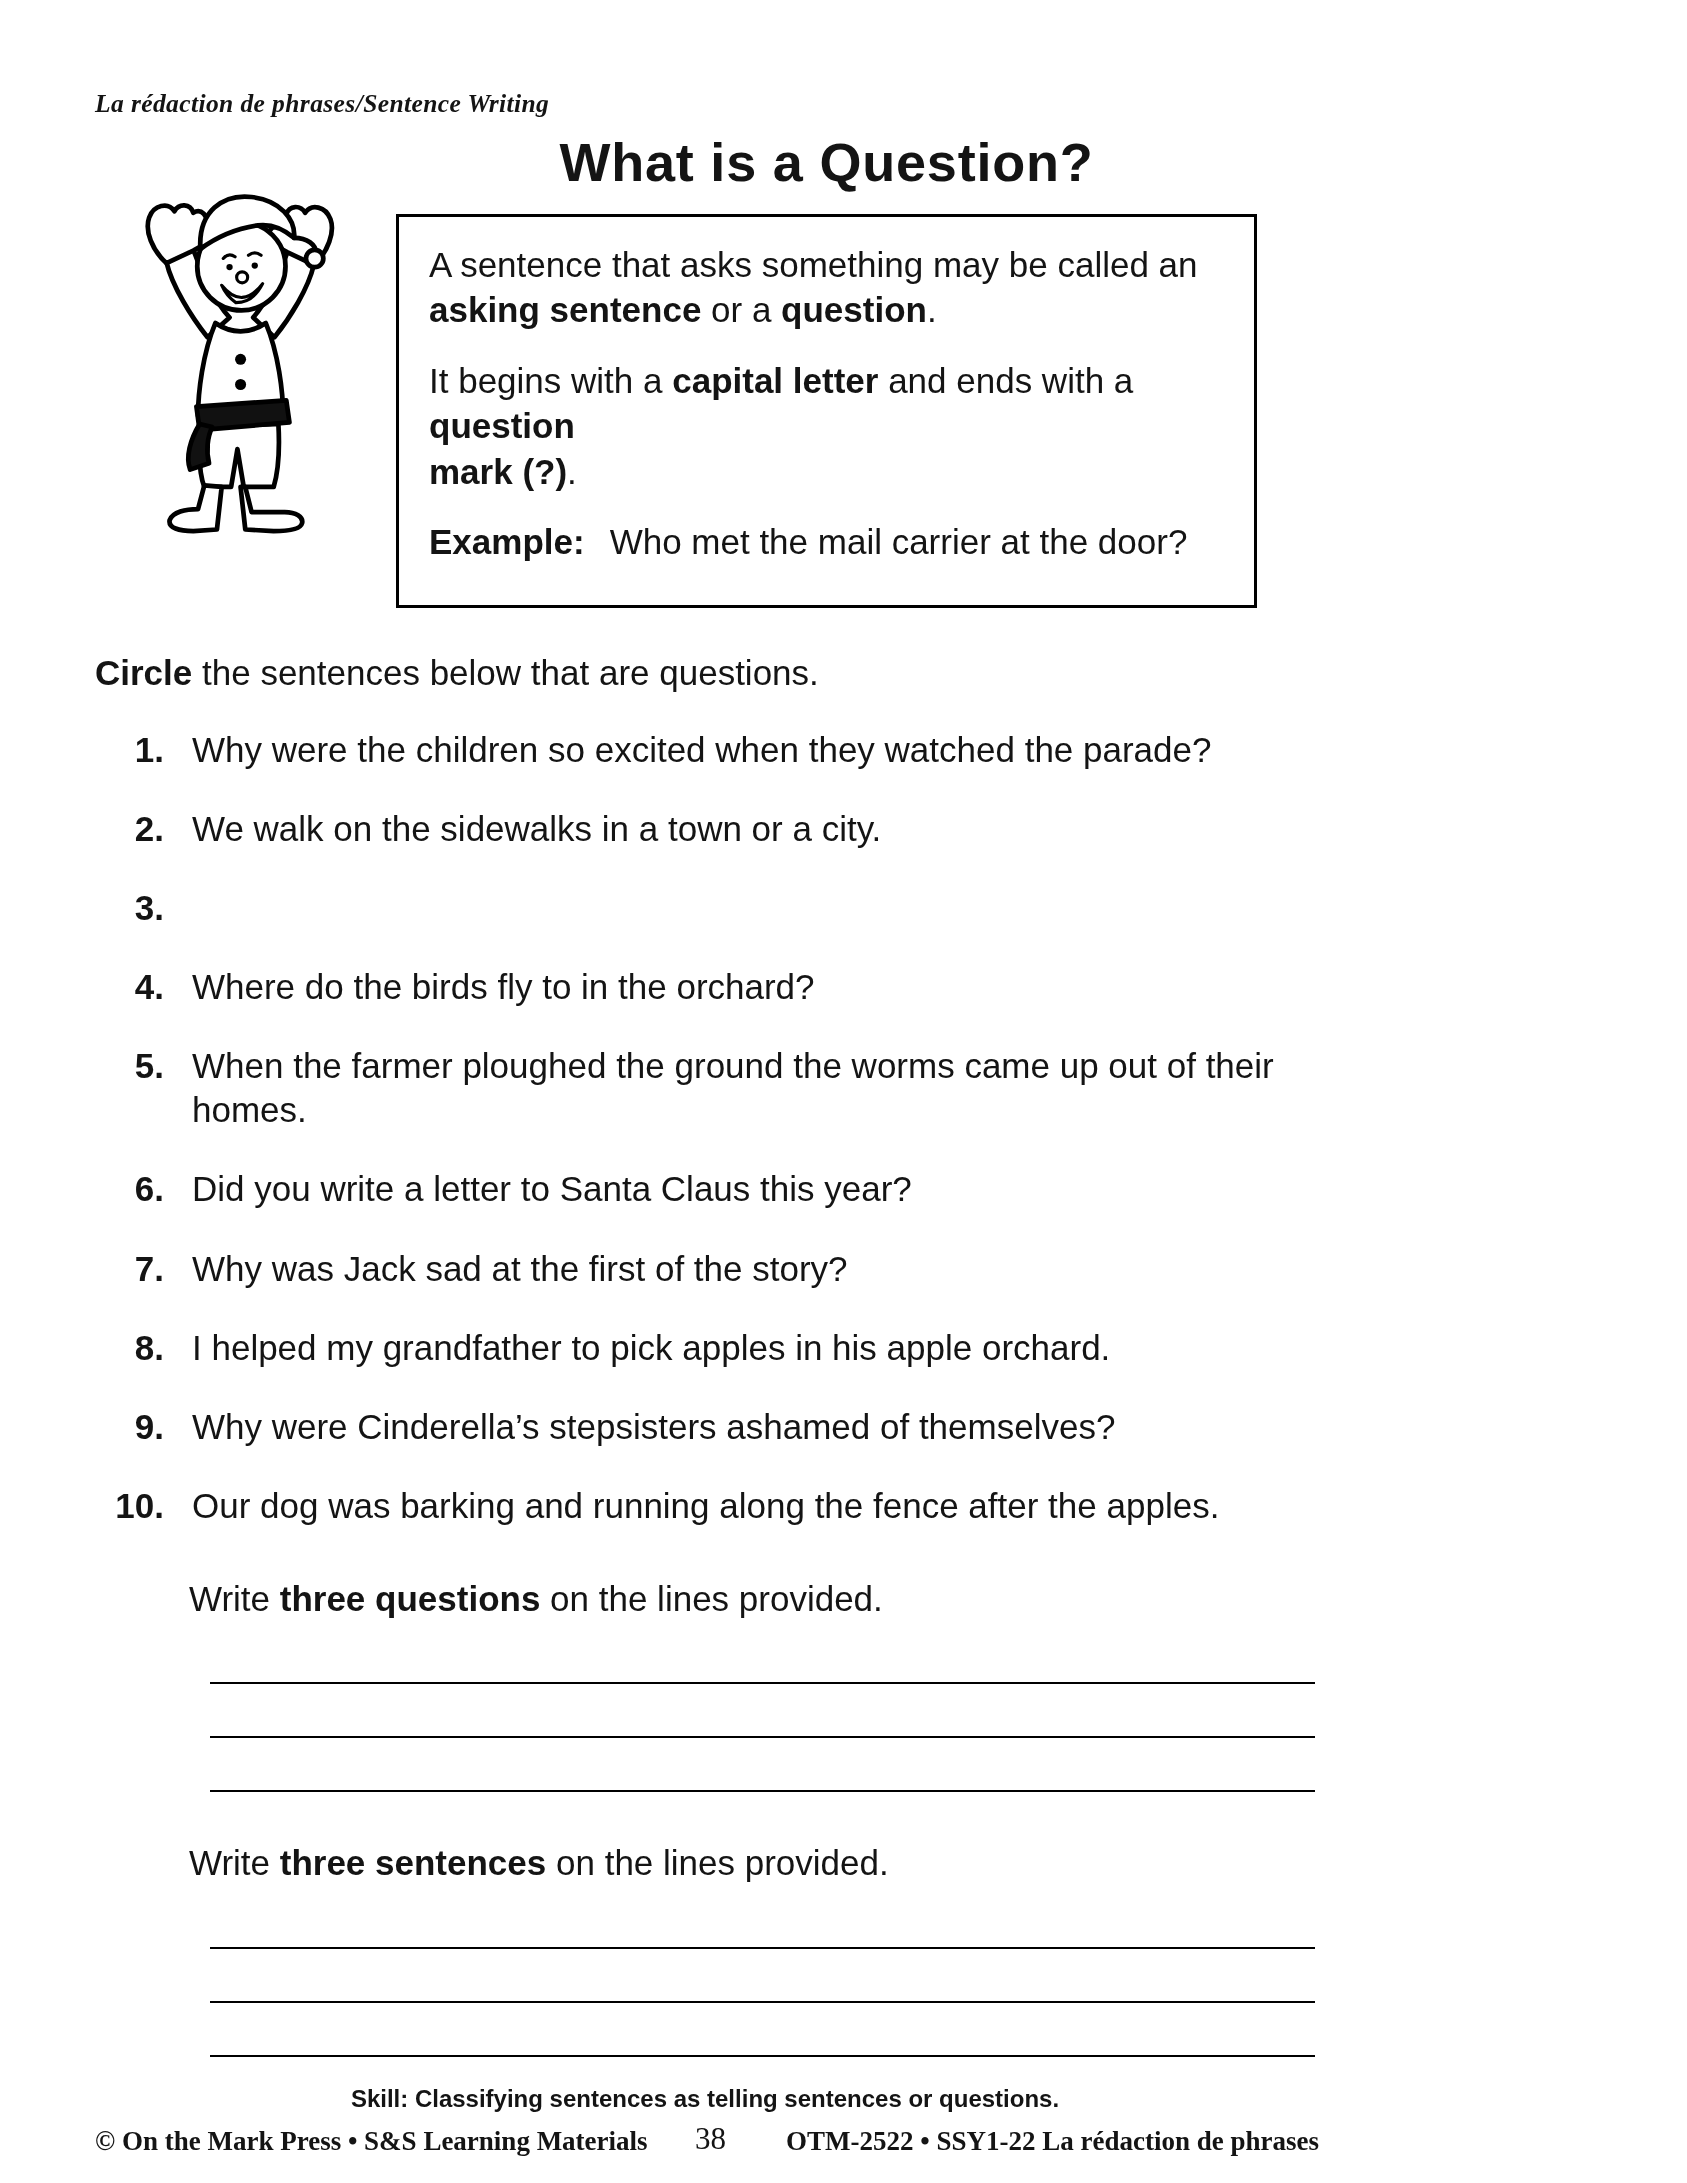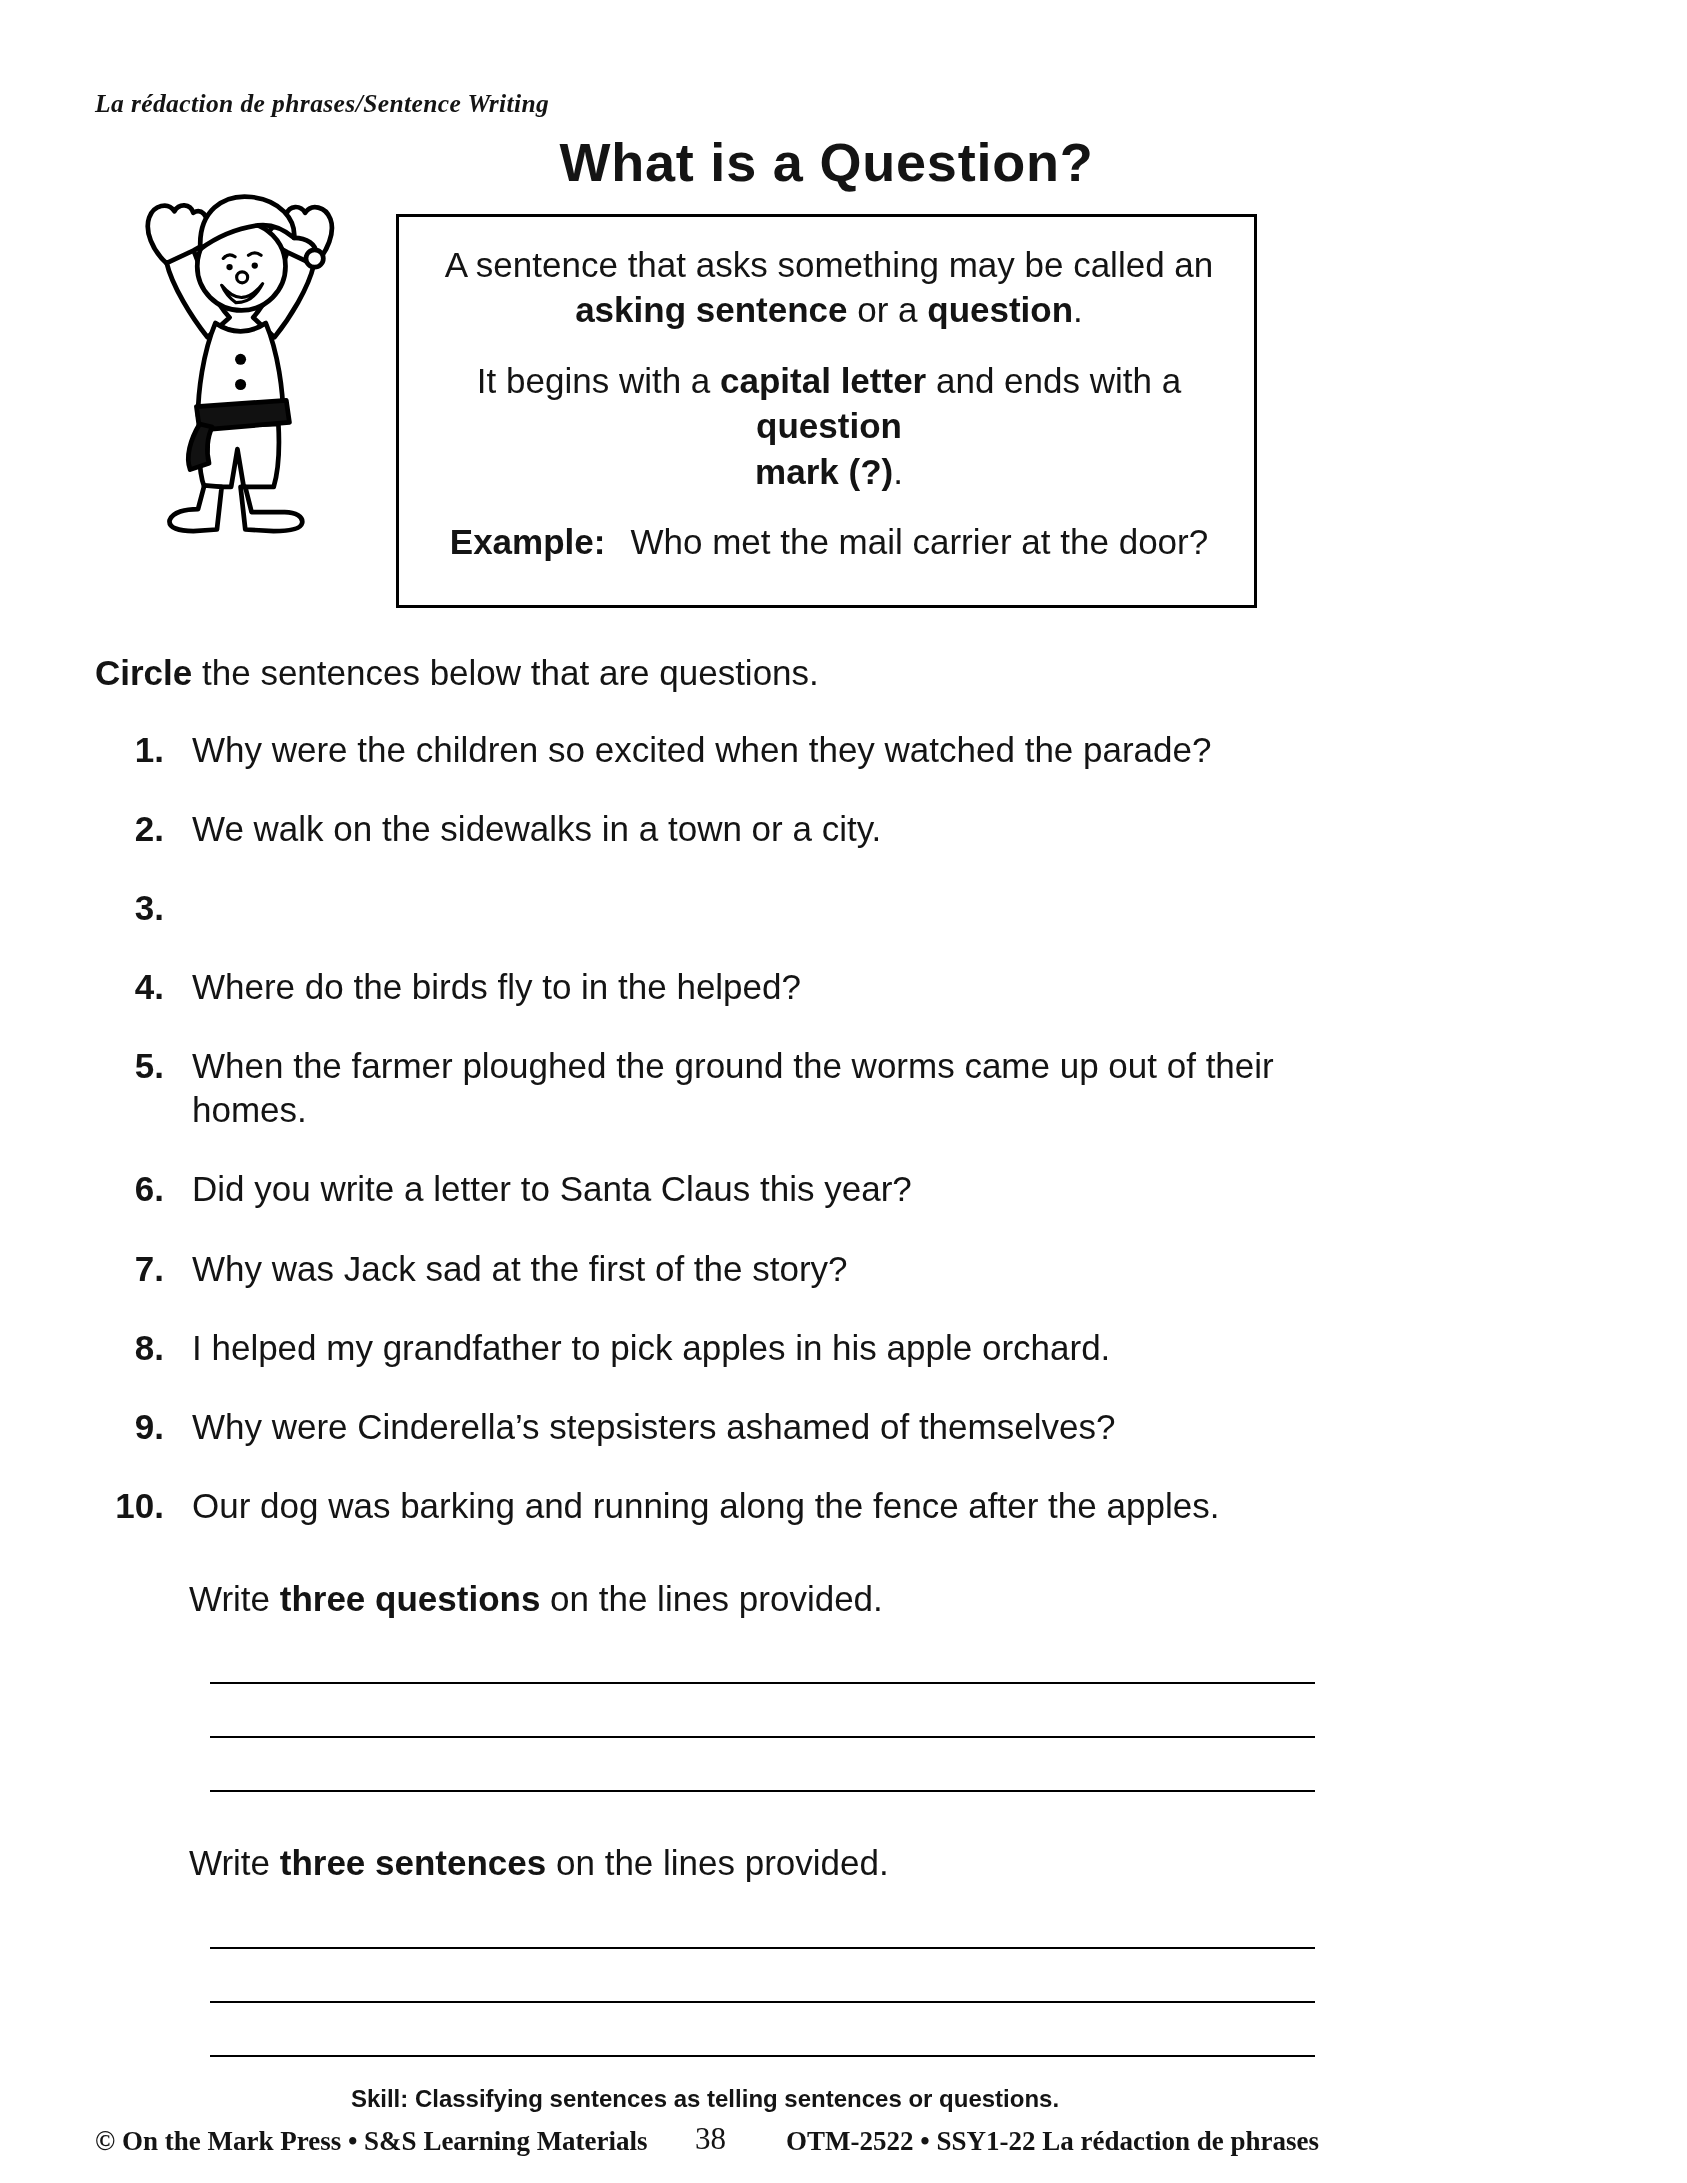--- a/index.html
+++ b/index.html
@@ -10,21 +10,21 @@
     position:relative; padding:89px 99px 0 95px; overflow:hidden;
   }
   .series-header {
     font-family:"Liberation Serif", serif; font-weight:bold; font-style:italic;
     font-size:25.5px; letter-spacing:0.4px;
   }
   .top-row { display:flex; margin-top:11.5px; }
   .illus-col { flex:0 0 301px; padding-top:25px; }
   .content-col { flex:1; padding-right:132px; }
   .title { font-size:54px; font-weight:bold; text-align:center; letter-spacing:0.8px; }
-  .info-box { border:3.3px solid #000; margin-top:21.4px; padding:25px 25px 15px 30px;text-align:center; }
+  .info-box { border:3.3px solid #000; margin-top:21.4px; padding:25px 25px 15px 30px; }
   .box-p { font-size:35px; line-height:1.3; margin-bottom:25px; }
   .b { font-weight:bold; }
   .example-label { font-weight:bold; margin-right:25px; }
   .instructions { font-size:35px; margin-top:45px; }
   .q-list { margin-top:10px; }
   .q-row { display:flex; margin-top:35px; font-size:35px; line-height:1.26; }
   .q-num { flex:0 0 69px; text-align:right; font-weight:bold; }
   .q-text { margin-left:28px; max-width:1219px; }
   .write-prompt { font-size:35px; margin-left:94px; margin-top:51px; }
   .lines-block { margin-top:11.5px; }
@@ -115,21 +115,21 @@
       </div>
     <div class="q-row">
         <span class="q-num">2.</span>
         <span class="q-text">We walk on the sidewalks in a town or a city.</span>
       </div>
     <div class="q-row">
         <span class="q-num">3.</span>
       </div>
     <div class="q-row">
         <span class="q-num">4.</span>
-        <span class="q-text">Where do the birds fly to in the helped?</span>
+        <span class="q-text">Where do the birds fly to in the orchard?</span>
       </div>
     <div class="q-row">
         <span class="q-num">5.</span>
         <span class="q-text">When the farmer ploughed the ground the worms came up out of their homes.</span>
       </div>
     <div class="q-row">
         <span class="q-num">6.</span>
         <span class="q-text">Did you write a letter to Santa Claus this year?</span>
       </div>
     <div class="q-row">

